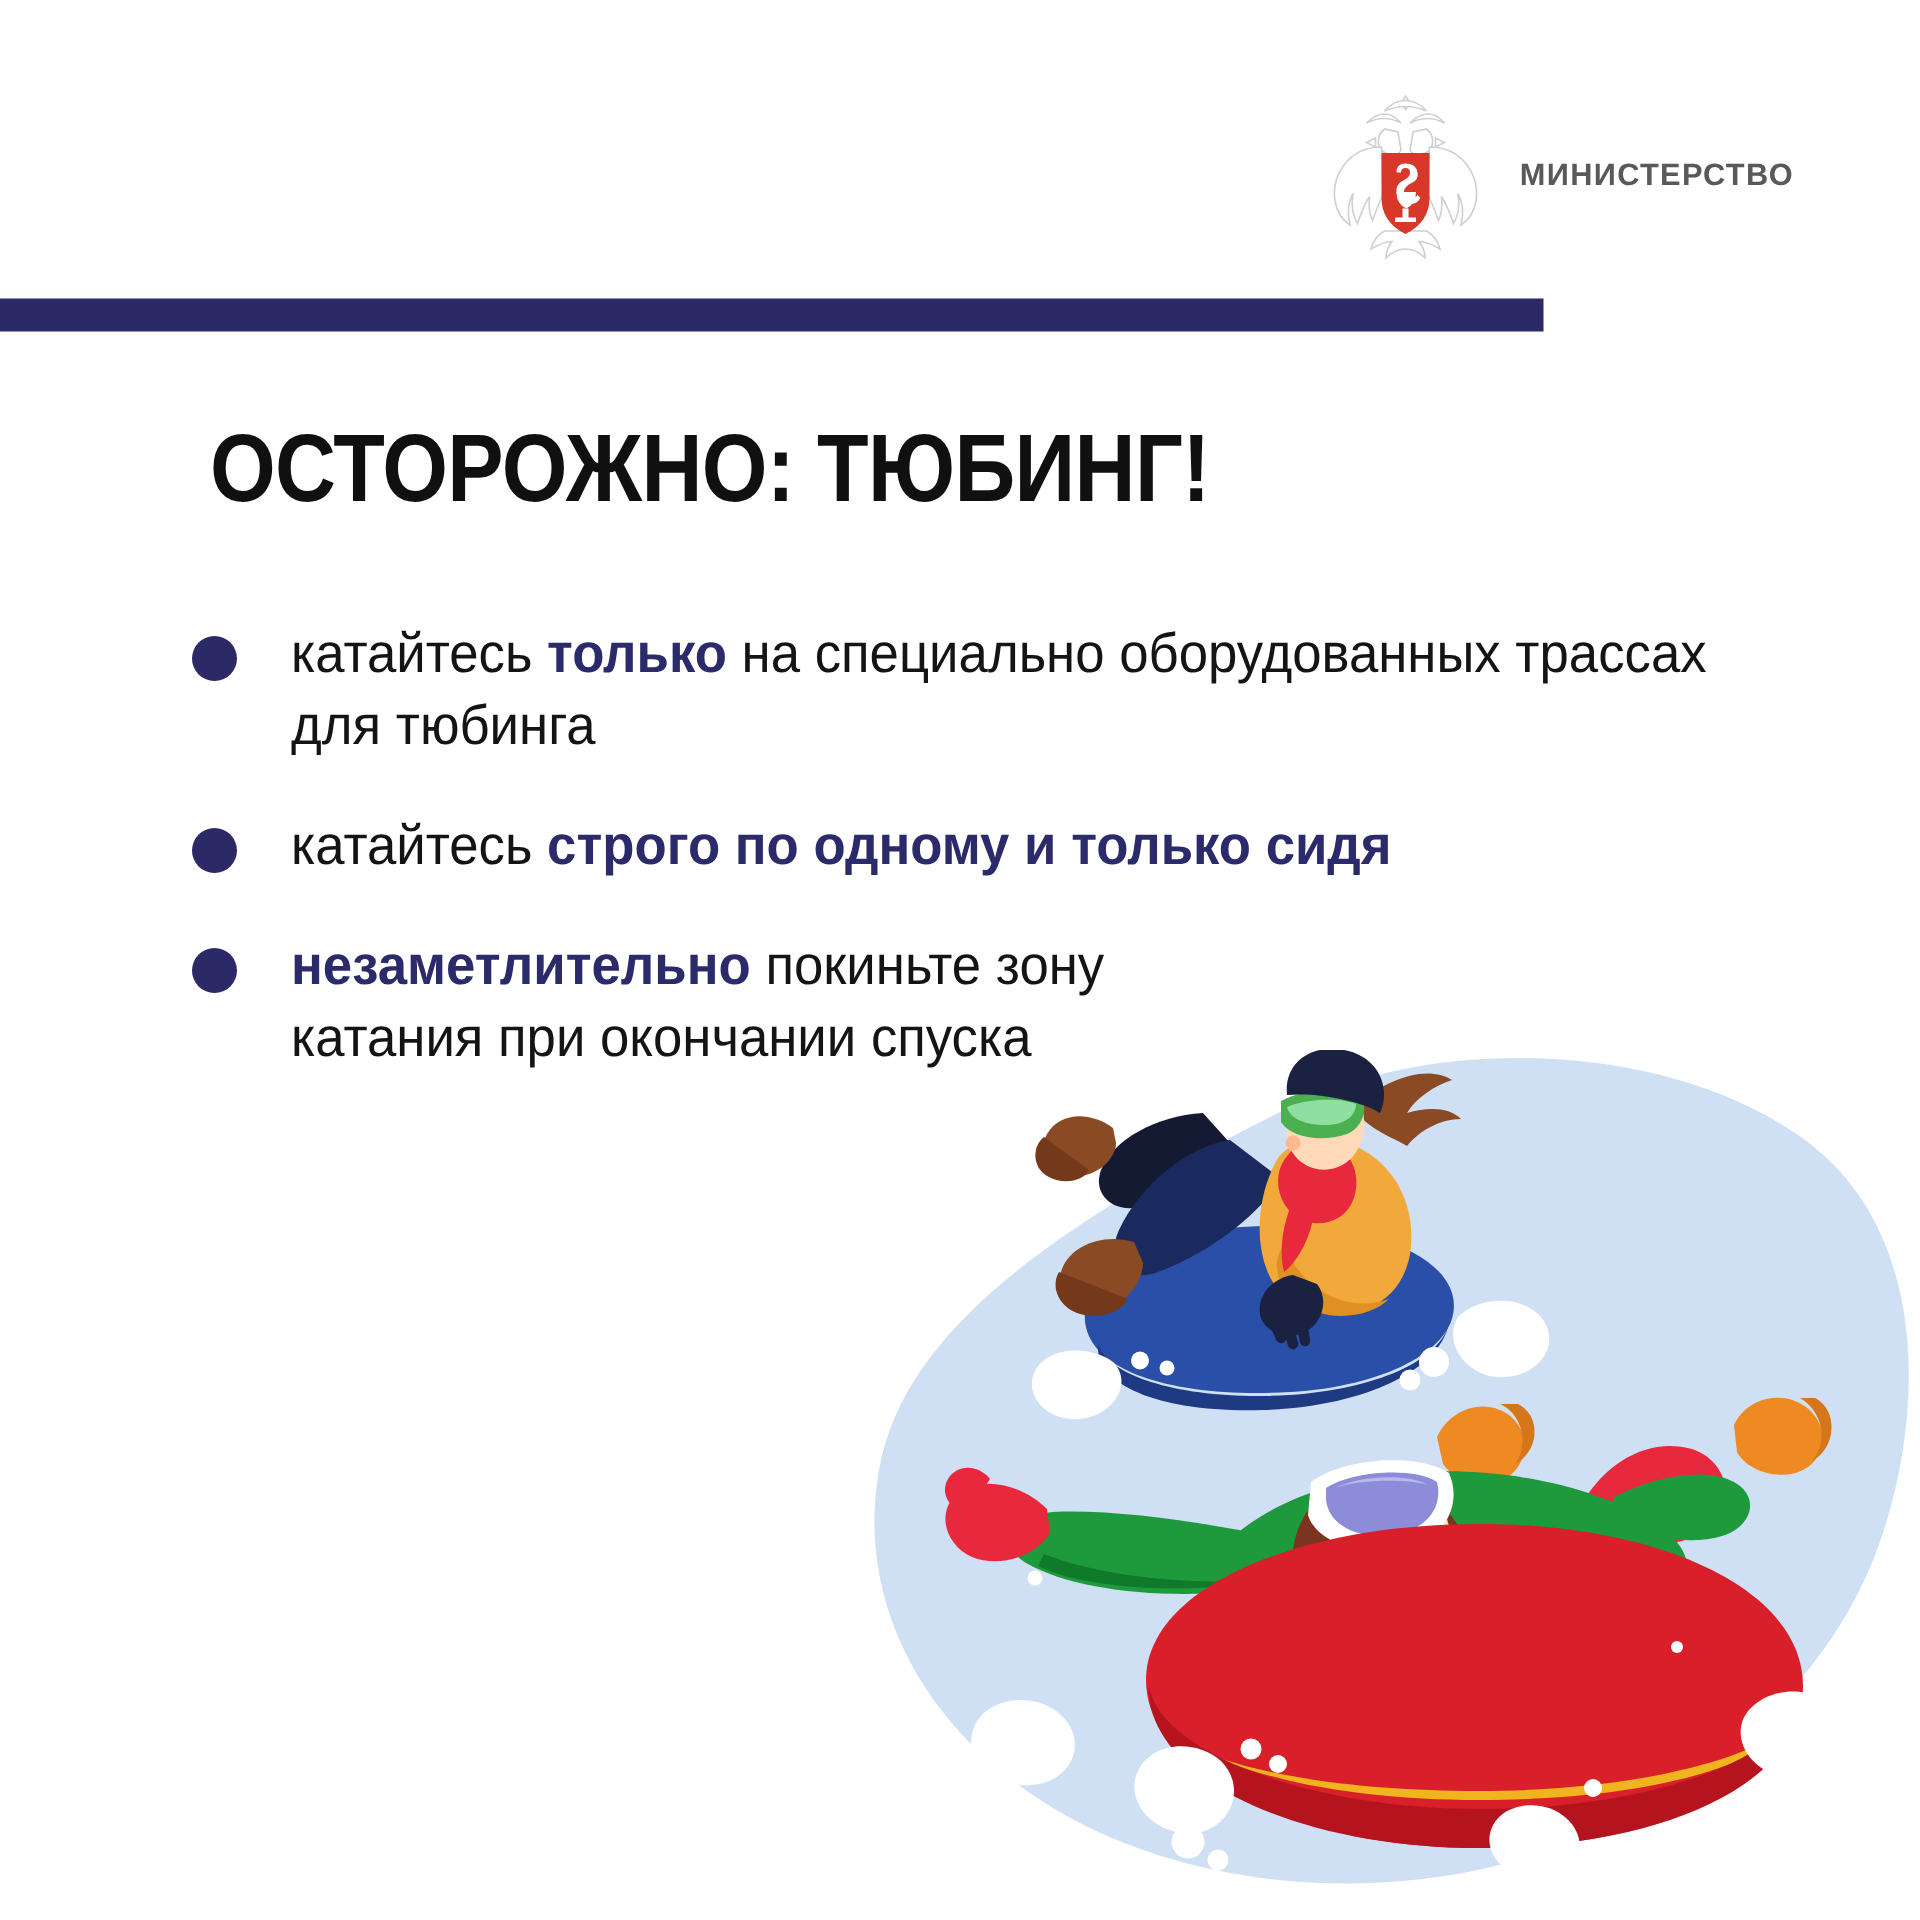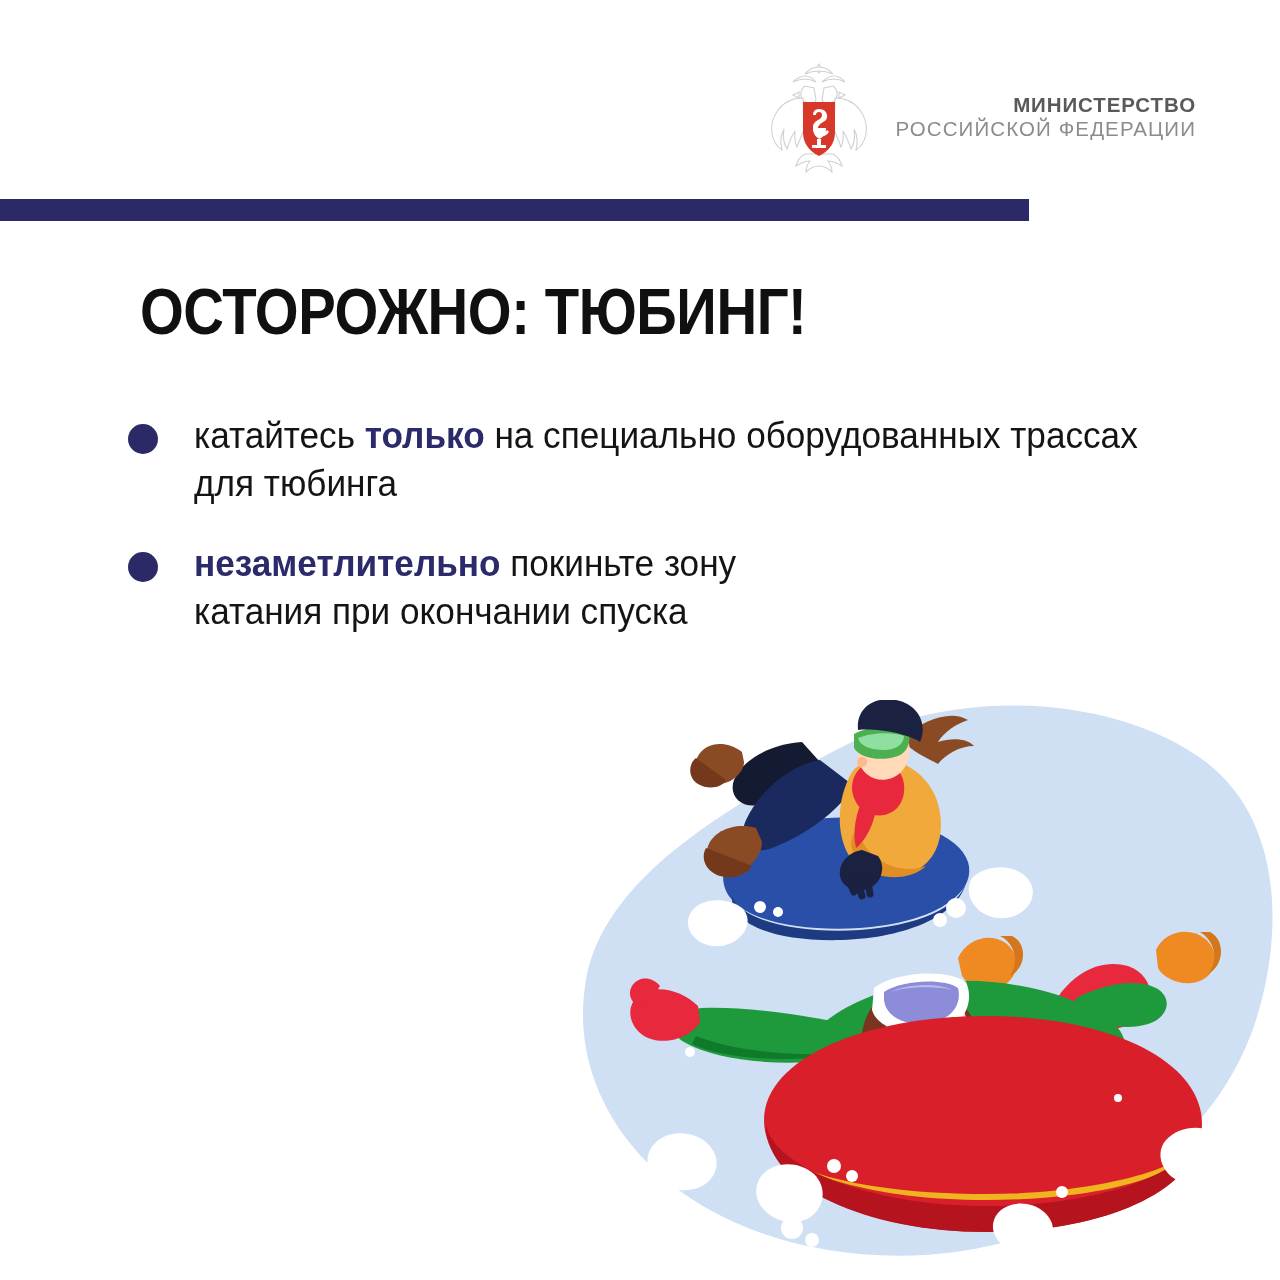--- a/index.html
+++ b/index.html
@@ -156,37 +156,42 @@
       <g fill="#ffffff">
         <path d="M54 51 q7 0 8 6 q1 5 -4 7 q-4 2 -5 5 q-1 4 3 5 q4 1 6 -2 l2 2 q-3 5 -9 4 q-6 -1 -7 -7 q-1 -6 5 -9 q4 -2 4 -5 q0 -3 -3 -3 q-3 0 -3 3 h-3 q0 -6 6 -6z"></path>
         <path d="M48 70 h13 q0 8 -6.5 11 Q48 78 48 70z"></path>
         <rect x="52" y="81" width="4" height="7"></rect>
         <rect x="47" y="87" width="14" height="3"></rect>
       </g>
     </svg>
 
     <div class="ministry-text">
       <div class="ministry-line">МИНИСТЕРСТВО</div>
-      <div class="ministry-line sub">РОССИЙСКОЙ ФЕДЕРАЦИИ</div>
     </div>
   </div>
 
   <div class="divider"></div>
 
   <div class="title">ОСТОРОЖНО: ТЮБИНГ!</div>
 
   <div class="bullets">
 
     <div class="bullet-row">
       <div class="dot"></div>
       <div class="bullet-text b1">
         <span>катайтесь </span><b>только</b><span> на специально оборудованных трассах для тюбинга</span>
       </div>
     </div>
 
+    <div class="bullet-row">
+      <div class="dot"></div>
+      <div class="bullet-text b2">
+        <span>катайтесь </span><b>строго по одному и только сидя</b>
+      </div>
+    </div>
 
 
     <div class="bullet-row">
       <div class="dot"></div>
       <div class="bullet-text b4">
         <b>незаметлительно</b><span> покиньте зону катания при окончании спуска</span>
       </div>
     </div>
 
   </div>

